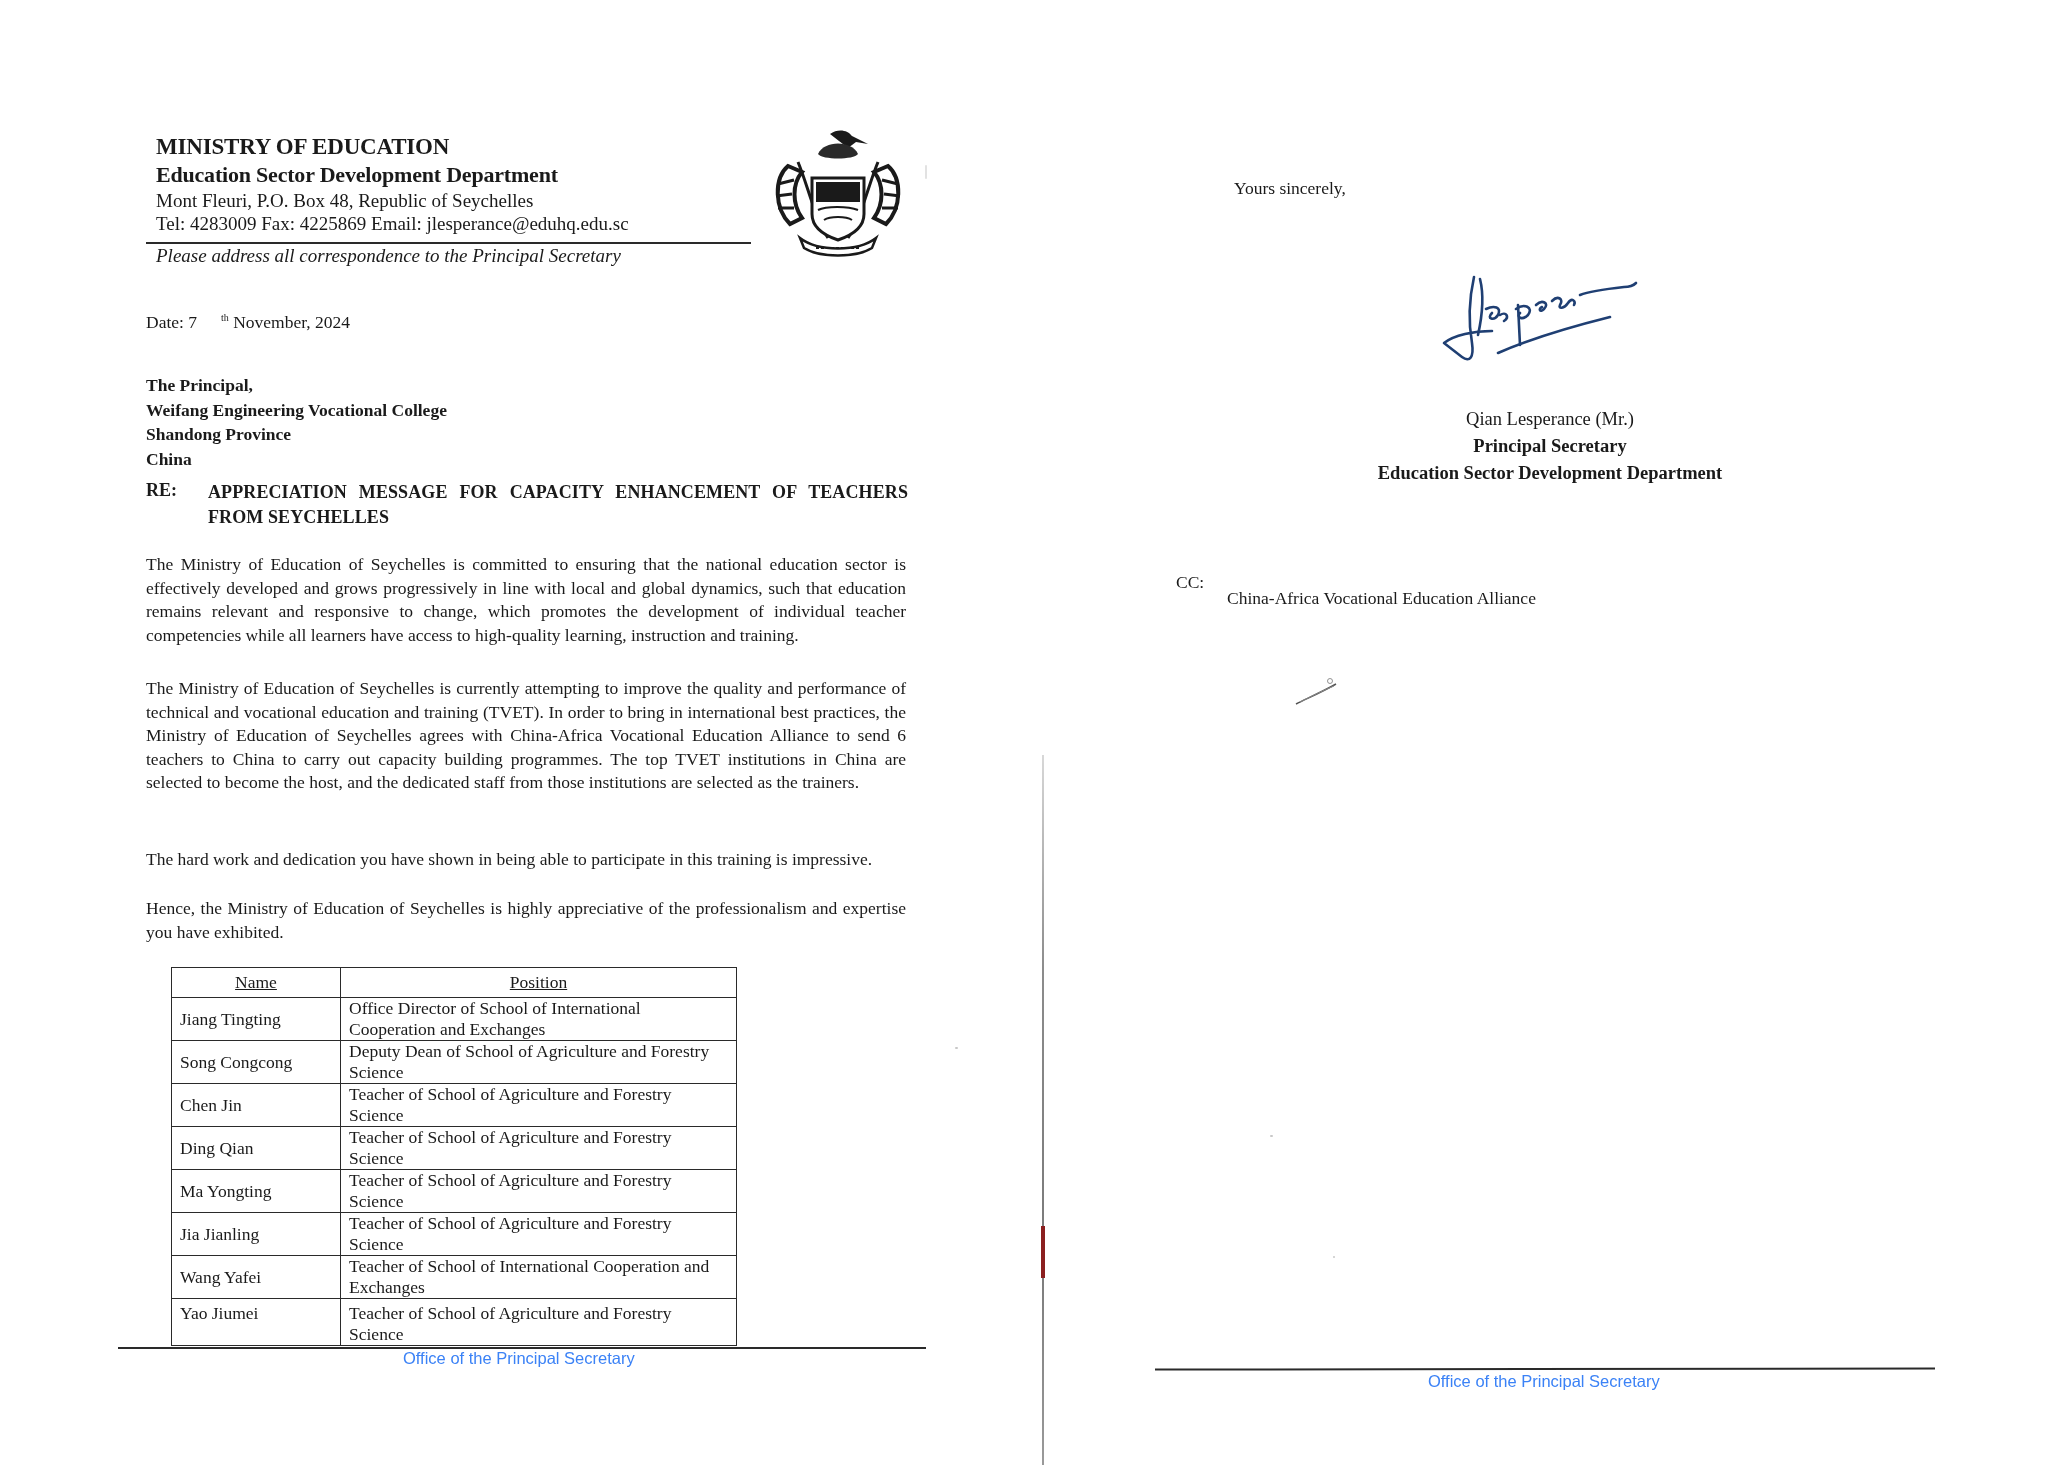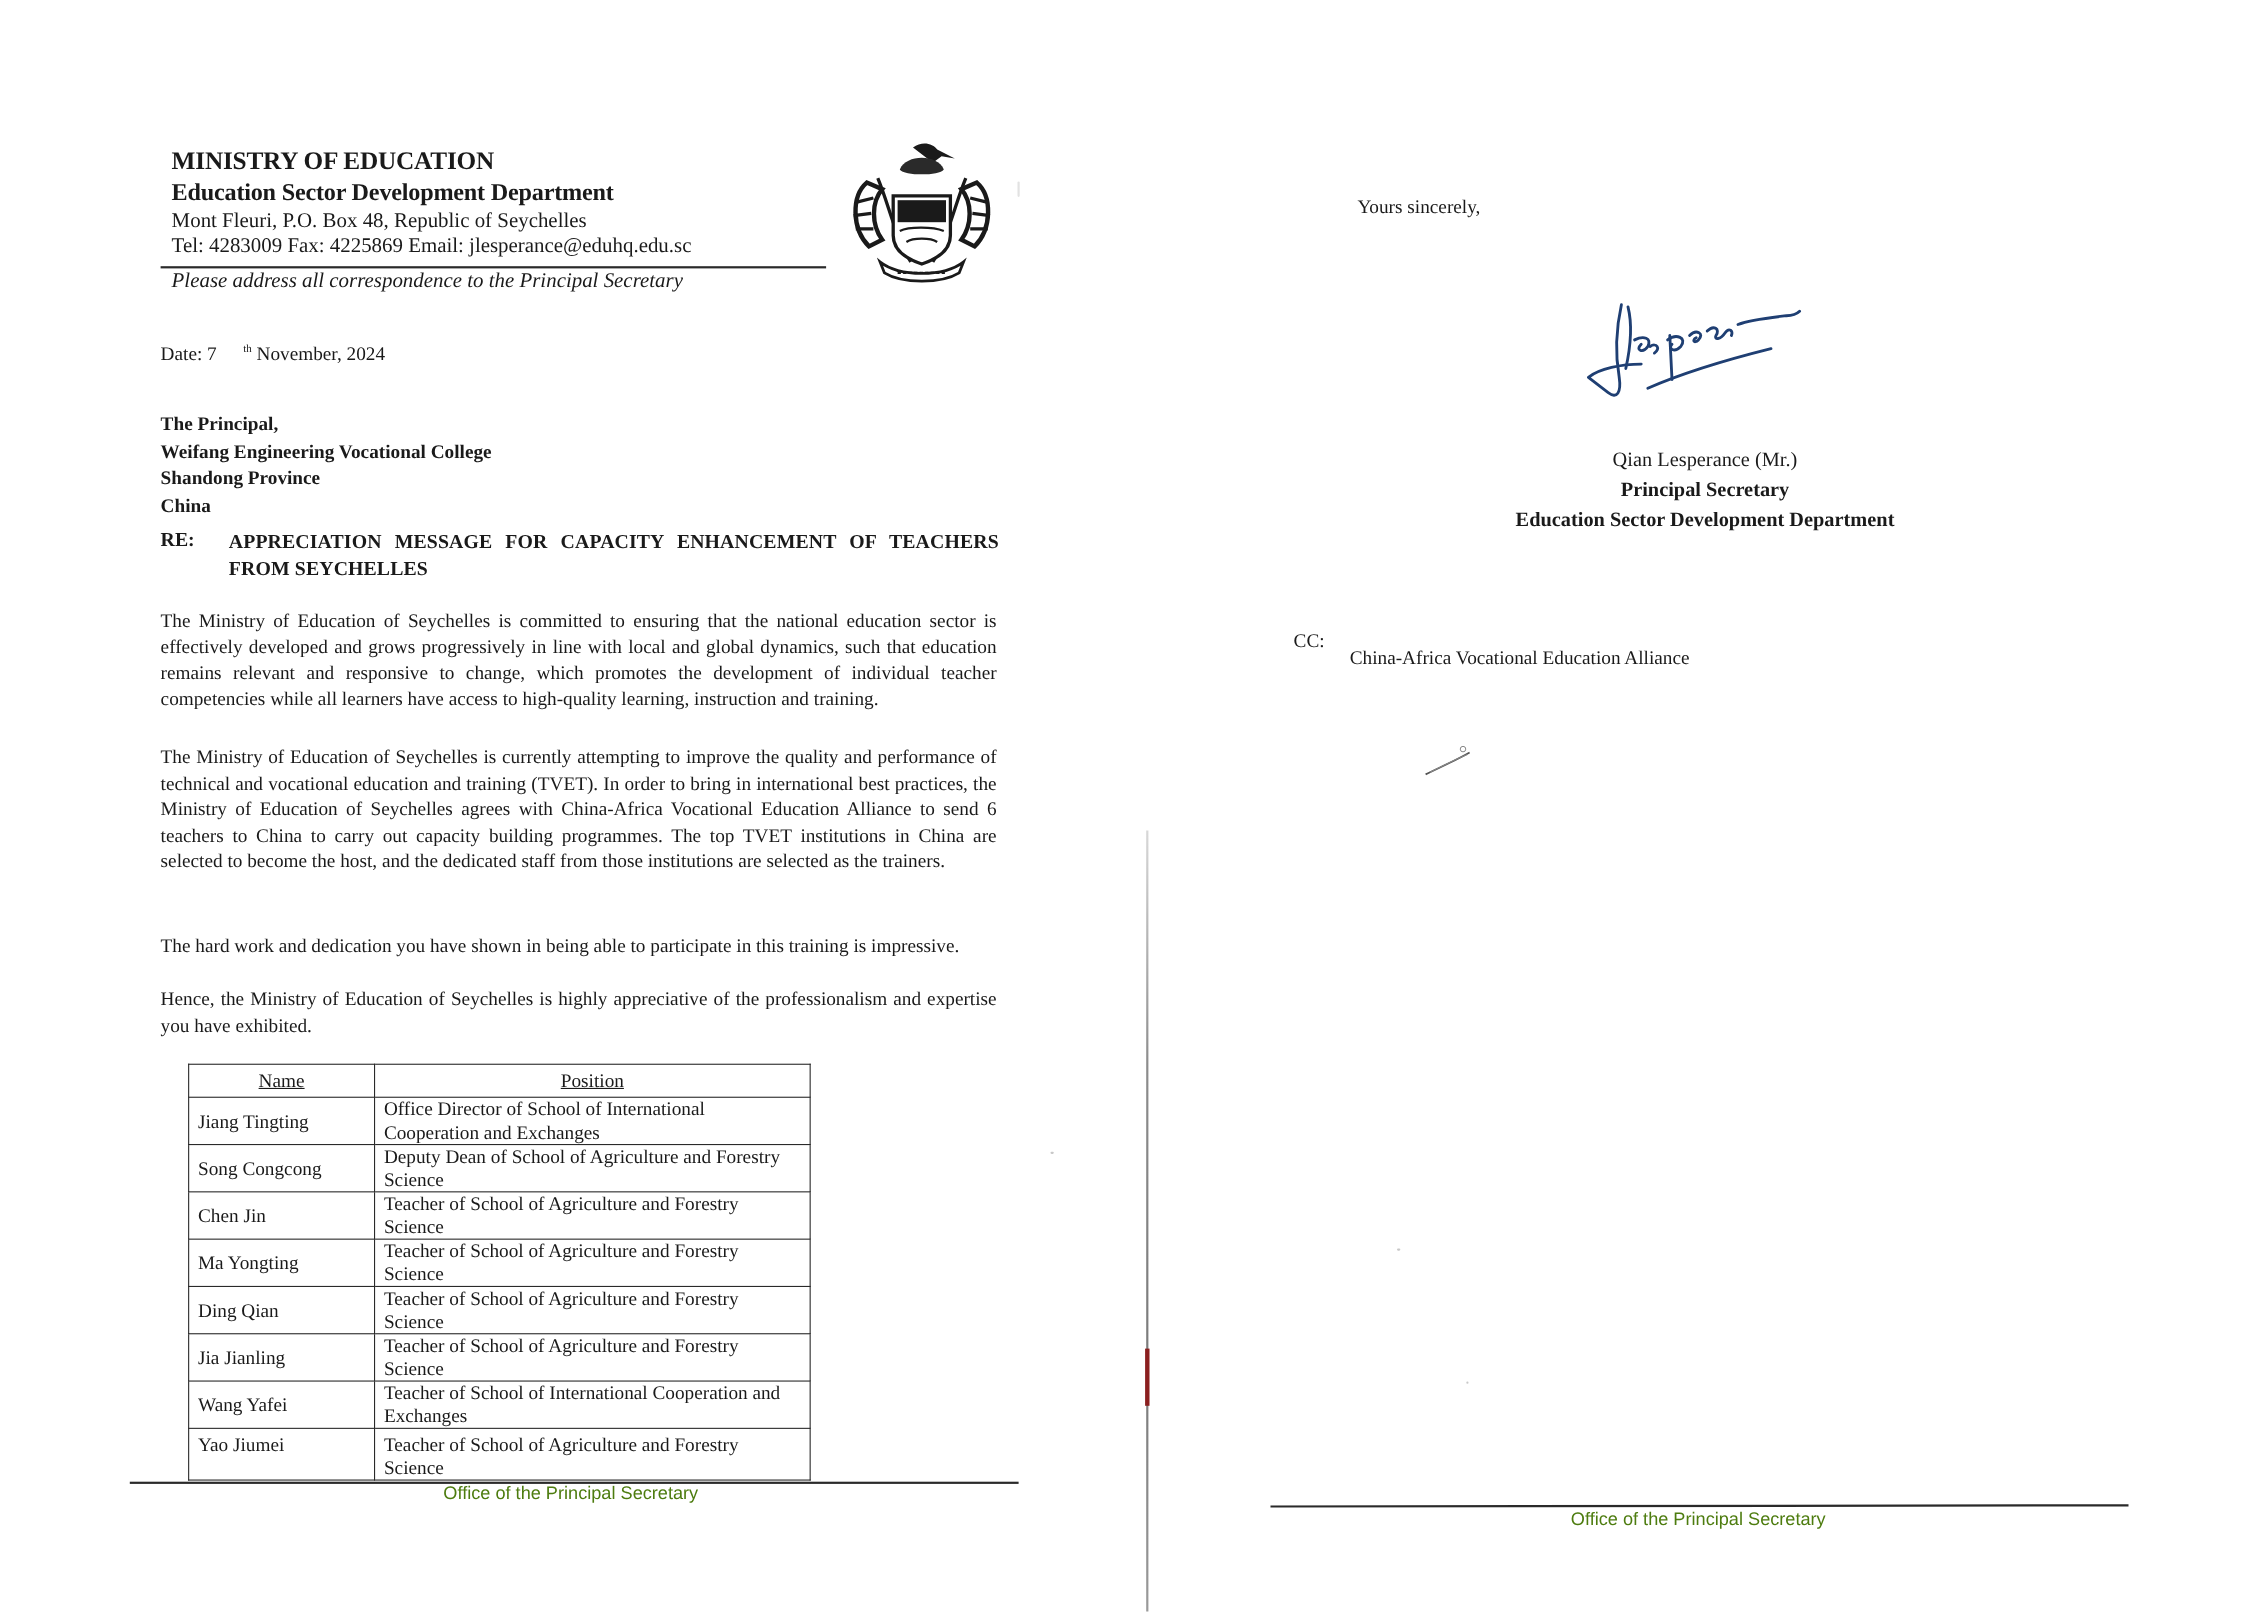--- a/index.html
+++ b/index.html
@@ -45,21 +45,21 @@
     border: 1.6px solid #2a2a2a; padding: 0 8px; height: 30px; text-align: left; font-weight: normal;
   }
   .teachers th { text-align: center; text-decoration: underline; height: 29px; }
   .teachers td.nm { width: 152px; }
   .teachers tr:last-child td { height: 38px; vertical-align: top; padding-top: 4px; }
 
   
   .foot-rule { height: 2px; background: #2a2a2a; }
   .fr-left  { left: 118px; top: 1347px; width: 808px; }
   .fr-right { left: 1155px; top: 1368px; width: 780px; transform: rotate(-0.08deg); }
-  .foot-text { font-family: "Liberation Sans", "DejaVu Sans", sans-serif; font-size: 16.5px; color: #4d7c0f; }
+  .foot-text { font-family: "Liberation Sans", "DejaVu Sans", sans-serif; font-size: 16.5px; color: #3b82f6; }
   .ft-left  { left: 403px; top: 1349px; }
   .ft-right { left: 1428px; top: 1372px; }
 
   
   .fold { left: 1042px; top: 755px; width: 2px; height: 710px; background: linear-gradient(#d8d8d8, #8c8c8c 30%, #7a7a7a 70%, #9a9a9a); }
   .fold-mark { left: 1041px; top: 1226px; width: 4px; height: 52px; background: #8b1f1f; }
 
   
   .closing { left: 1234px; top: 178px; font-size: 17.5px; }
   .signature { left: 1440px; top: 265px; width: 210px; height: 110px; }
@@ -138,25 +138,25 @@
       </tr>
     <tr>
         <td class="nm">Song Congcong</td>
         <td>Deputy Dean of School of Agriculture and Forestry Science</td>
       </tr>
     <tr>
         <td class="nm">Chen Jin</td>
         <td>Teacher of School of Agriculture and Forestry Science</td>
       </tr>
     <tr>
+        <td class="nm">Ding Qian</td>
+        <td>Teacher of School of Agriculture and Forestry Science</td>
+      </tr>
+    <tr>
         <td class="nm">Ma Yongting</td>
-        <td>Teacher of School of Agriculture and Forestry Science</td>
-      </tr>
-    <tr>
-        <td class="nm">Ding Qian</td>
         <td>Teacher of School of Agriculture and Forestry Science</td>
       </tr>
     <tr>
         <td class="nm">Jia Jianling</td>
         <td>Teacher of School of Agriculture and Forestry Science</td>
       </tr>
     <tr>
         <td class="nm">Wang Yafei</td>
         <td>Teacher of School of International Cooperation and Exchanges</td>
       </tr>

